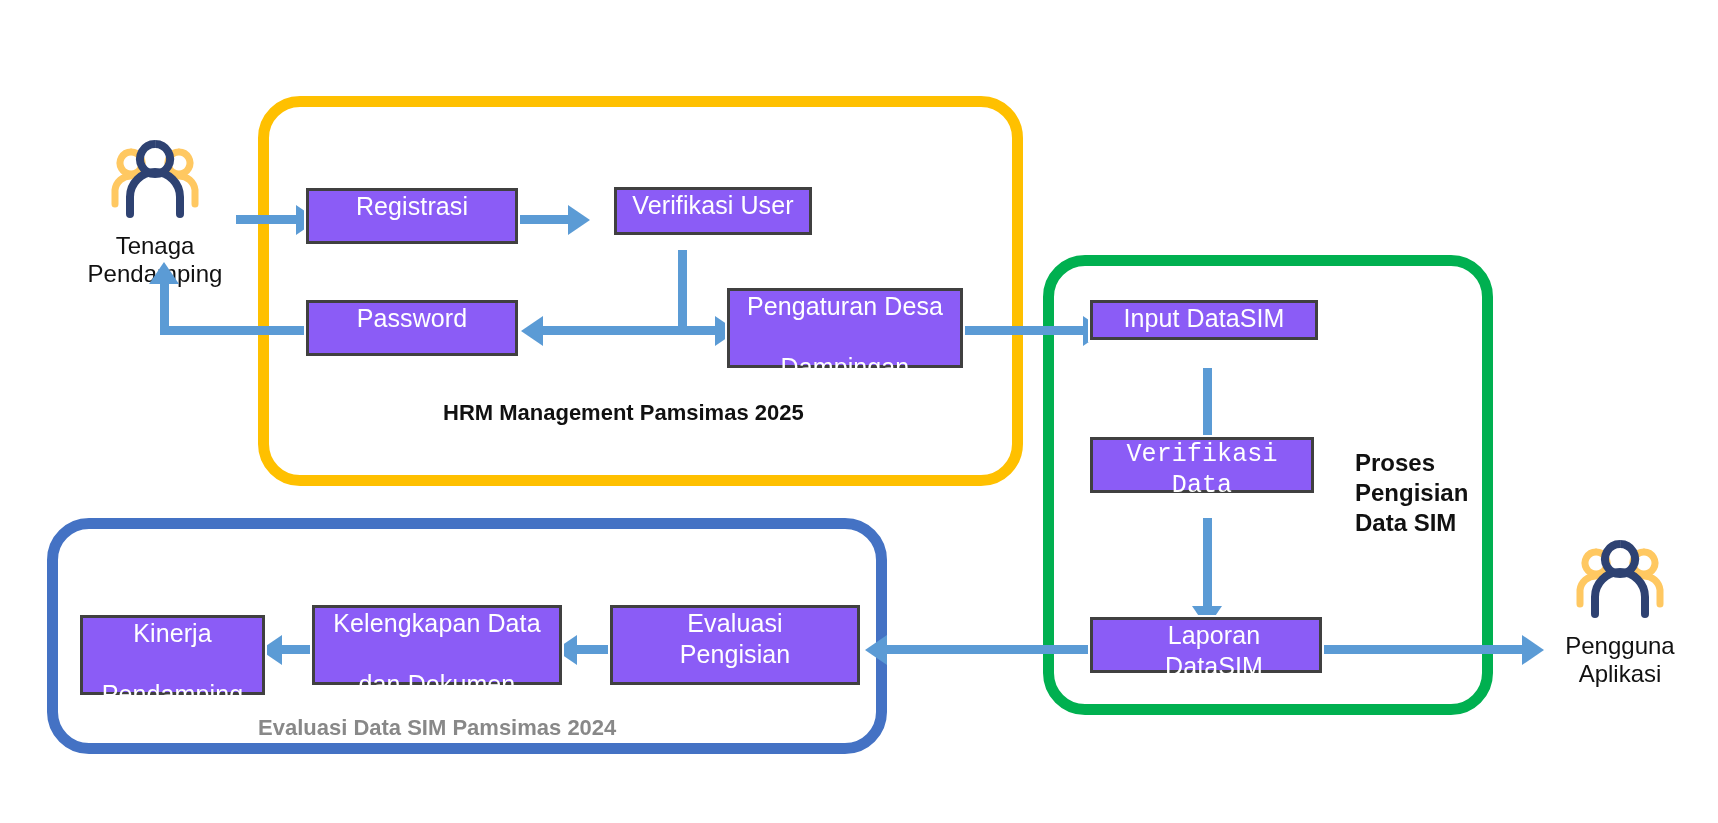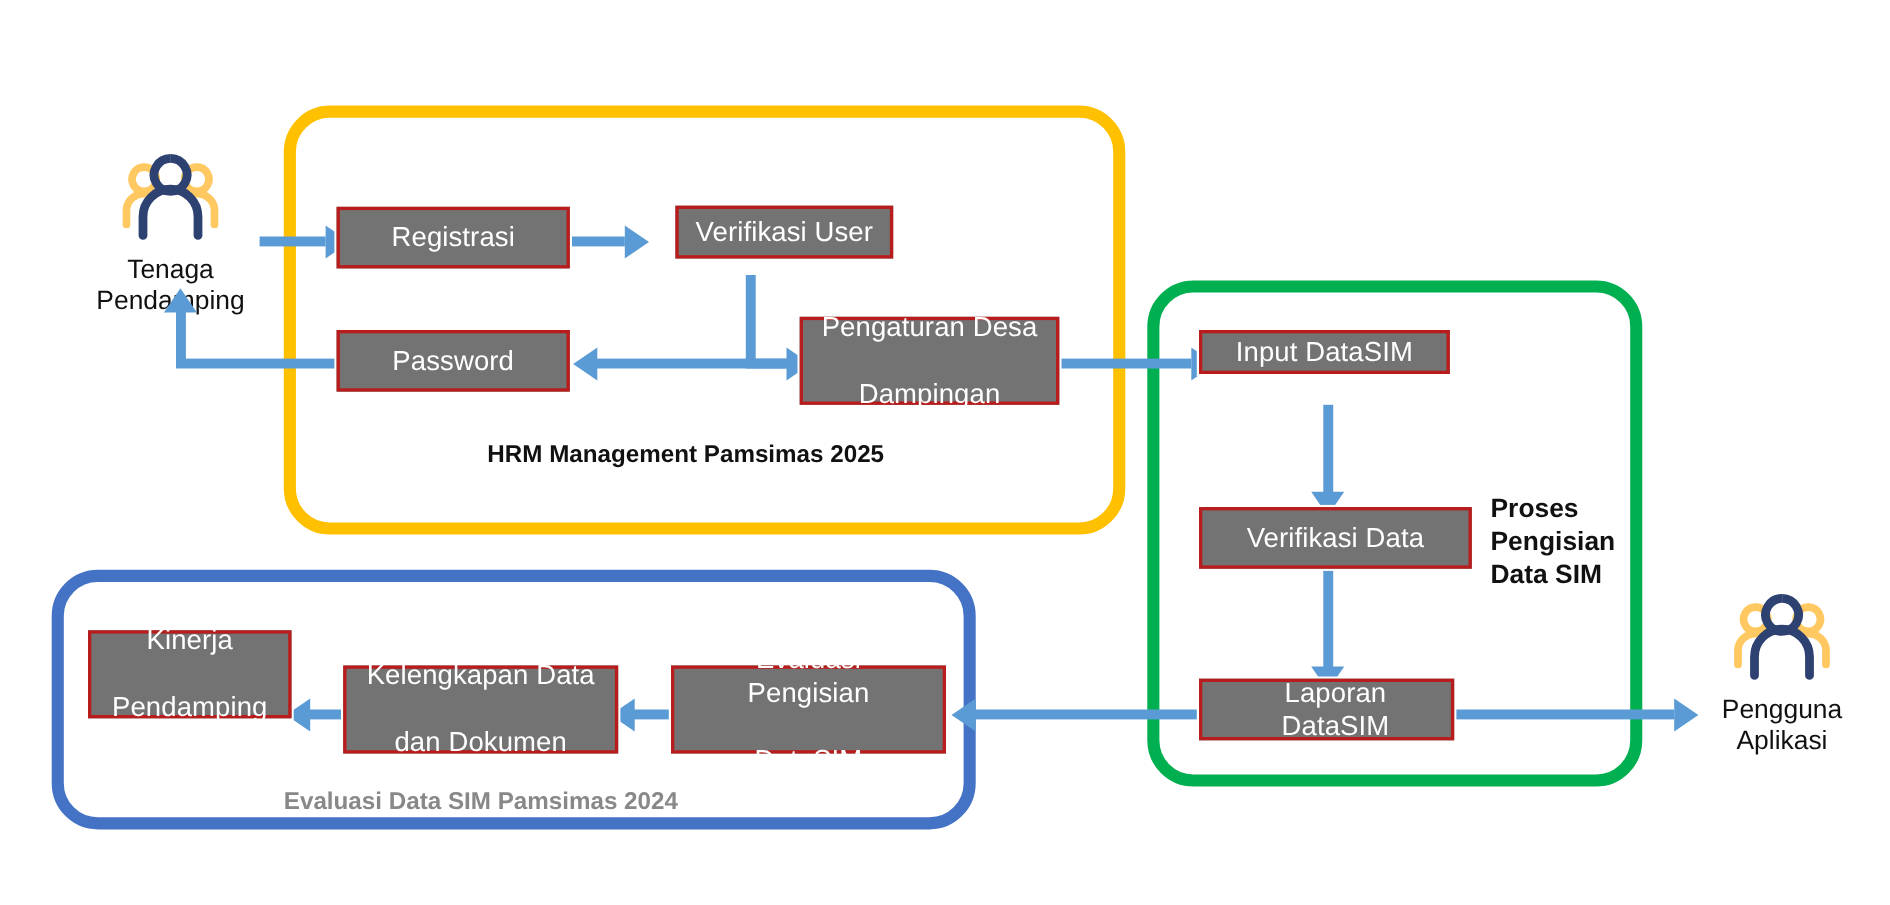--- a/index.html
+++ b/index.html
@@ -6,22 +6,22 @@
   body{width:1718px;height:823px;font-family:"Liberation Sans",sans-serif;overflow:hidden;}
   #stage{position:relative;width:1718px;height:823px;background:#ffffff;}
 
   
   .group{position:absolute;box-sizing:border-box;border-style:solid;background:transparent;}
   .group.hrm{left:258px;top:96px;width:765px;height:390px;border-width:11px;border-color:#FFC000;border-radius:42px;}
   .group.proses{left:1043px;top:255px;width:450px;height:460px;border-width:11px;border-color:#00B050;border-radius:42px;}
   .group.eval{left:47px;top:518px;width:840px;height:236px;border-width:11px;border-color:#4472C4;border-radius:42px;}
 
   
-  .node{position:absolute;box-sizing:border-box;background:#737373;
-        border:3px solid #b91c1c;color:#ffffff;display:flex;align-items:center;
+  .node{position:absolute;box-sizing:border-box;background:#8b5cf6;
+        border:3px solid #404040;color:#ffffff;display:flex;align-items:flex-start;
         justify-content:center;text-align:center;line-height:1.22;
         font-size:25px;letter-spacing:.1px;
         box-shadow:0 0 0 2px #ffffff;}
   .node span{display:block;padding:0 8px;}
 
   
   .conn{position:absolute;background:#5B9BD5;}
   .conn.h{height:9px;}
   .conn.v{width:9px;}
   .arrow{position:absolute;width:0;height:0;}
@@ -133,21 +133,21 @@
     <span>
       <span>Pengaturan Desa</span><br>
       <span>Dampingan</span>
     </span>
   </div>
 
   <div class="node" style="left:1090px;top:300px;width:228px;height:40px;">
     <span>Input DataSIM</span>
   </div>
 
-  <div class="node" style="left:1090px;top:461px;width:248px;height:56px;">
+  <div class="node" style="left:1090px;top:437px;width:224px;height:56px;font-family:Liberation Mono, monospace;">
     <span>Verifikasi Data</span>
   </div>
 
   <div class="node" style="left:1090px;top:617px;width:232px;height:56px;padding-left:16px;">
     <span>Laporan DataSIM</span>
   </div>
 
   <div class="node" style="left:312px;top:605px;width:250px;height:80px;">
     <span>
       <span>Kelengkapan Data</span><br>
@@ -155,21 +155,21 @@
     </span>
   </div>
 
   <div class="node" style="left:610px;top:605px;width:250px;height:80px;">
     <span>
       <span>Evaluasi Pengisian</span><br>
       <span>DataSIM</span>
     </span>
   </div>
 
-  <div class="node" style="left:80px;top:573px;width:185px;height:80px;">
+  <div class="node" style="left:80px;top:615px;width:185px;height:80px;">
     <span>
       <span>Kinerja</span><br>
       <span>Pendamping</span>
     </span>
   </div>
 
   <div class="caption" style="left:443px;top:400px;">HRM Management Pamsimas 2025</div>
   <div class="caption side" style="left:1355px;top:448px;">Proses Pengisian Data SIM</div>
   <div class="caption faded" style="left:258px;top:715px;">Evaluasi Data SIM Pamsimas 2024</div>
 

